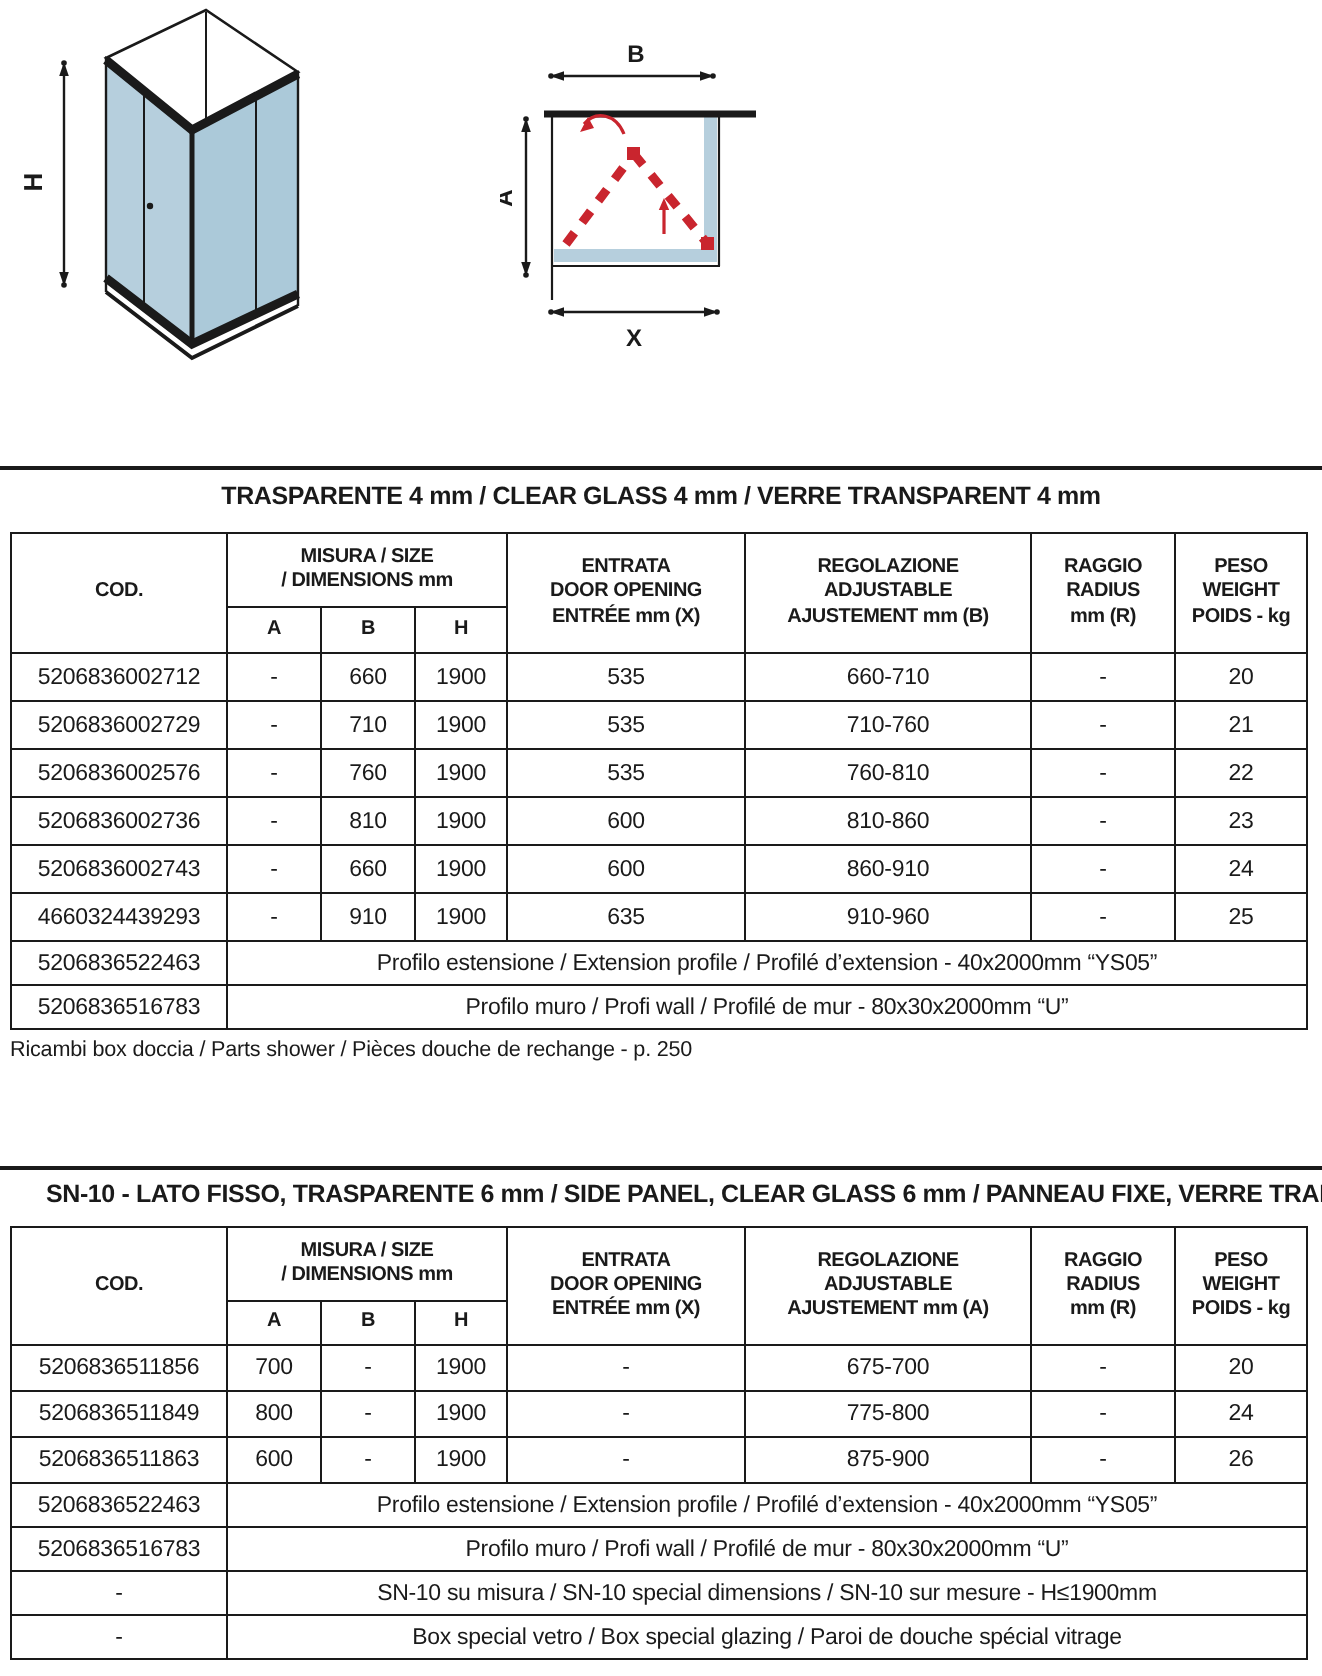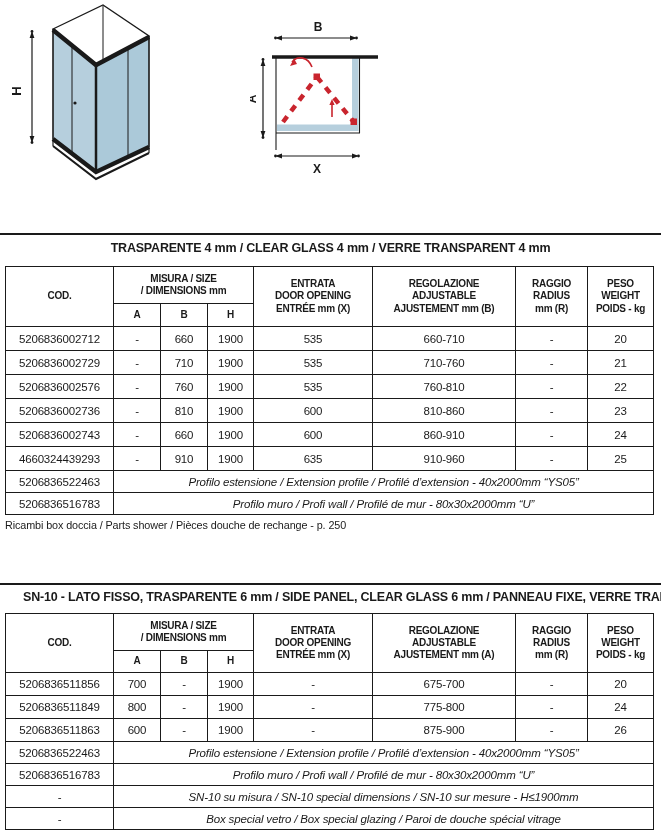--- a/index.html
+++ b/index.html
@@ -21,21 +21,21 @@
   table.spec { border-collapse:collapse; table-layout:fixed; width:648px; }
   table.spec td, table.spec th {
       border:1px solid #1a1a1a; text-align:center; vertical-align:middle;
       font-size:11.5px; letter-spacing:-0.15px; color:#1a1a1a; padding:0; overflow:hidden;
   }
   table.spec th { font-weight:bold; font-size:10px; line-height:1.22; letter-spacing:-0.25px; }
   .ws-pre { white-space:pre-line; }
   tr.data-row    { height:24px; }
   tr.data-row-s  { height:23px; }
   tr.extra-row   { height:22px; }
-  td.desc-cell { text-align:left; padding-left:8px; letter-spacing:-0.1px;font-style:italic; }
+  td.desc-cell { text-align:left; padding-left:8px; letter-spacing:-0.1px; }
 
   
   .notes { position:absolute; left:5px; font-size:10.8px; line-height:14px; letter-spacing:-0.1px; }
 
   svg text { font-family:"Liberation Sans", sans-serif; }
 </style>
 </head>
 <body>
 
 <svg class="abs" style="left:8px; top:0px;" width="170" height="200" viewBox="0 0 170 200">

